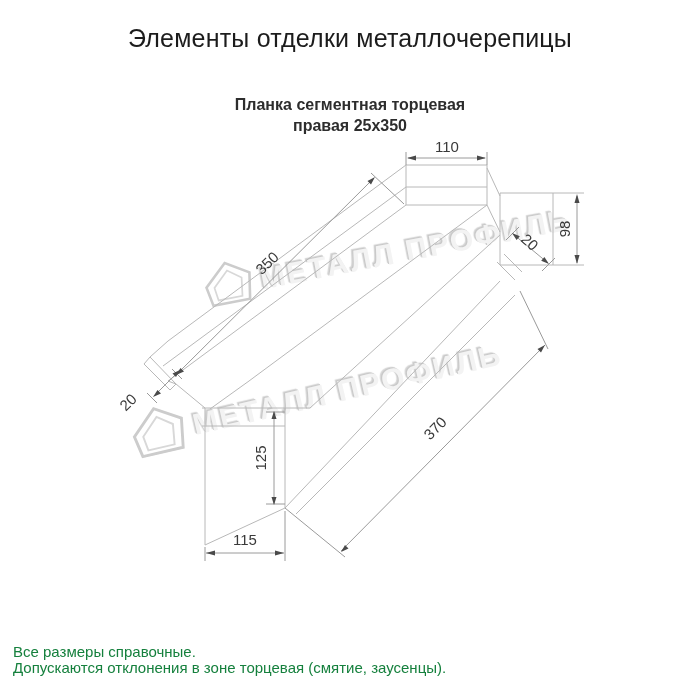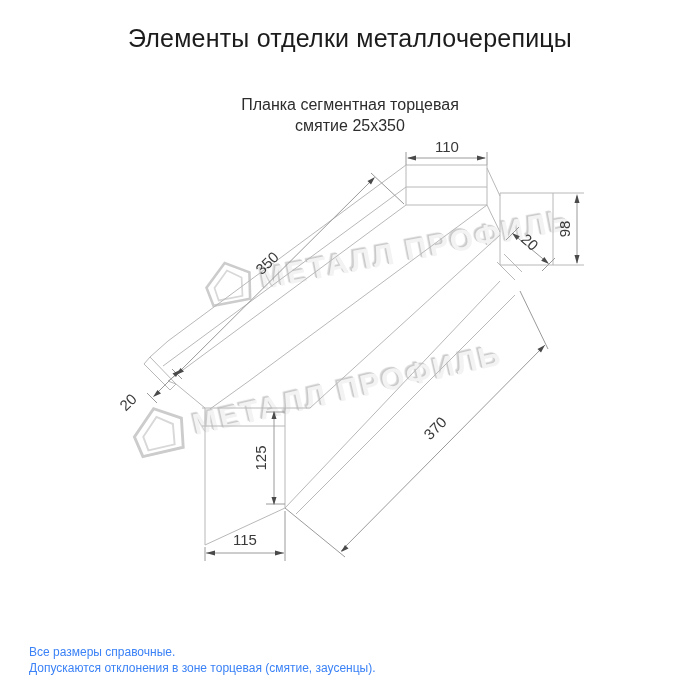--- a/index.html
+++ b/index.html
@@ -1,40 +1,40 @@
 <!DOCTYPE html>
 <html><head>
 <meta charset="utf-8">
 <style>
   html,body{margin:0;padding:0;background:#ffffff;}
   body{width:700px;height:700px;position:relative;overflow:hidden;
        font-family:"Liberation Sans", sans-serif;color:#1f1f1f;}
   .title{position:absolute;top:24px;left:0;width:700px;text-align:center;
          font-size:25px;letter-spacing:.2px;color:#1c1c1c;}
   .subtitle{position:absolute;top:94px;left:0;width:700px;text-align:center;
-            font-size:16px;line-height:21px;color:#2d2d2d;}
-  .notes{position:absolute;left:29px;top:644px;font-size:12px;line-height:16px;color:#3b82f6;}
+            font-size:16px;line-height:21px;color:#2d2d2d;font-weight:bold;}
+  .notes{position:absolute;left:13px;top:644px;font-size:15px;line-height:16px;color:#15803d;}
   .drawing{position:absolute;left:0;top:0;}
   .wm{position:absolute;display:flex;align-items:center;gap:6px;
       color:#f3f3f3;font-weight:bold;font-size:30px;letter-spacing:2px;white-space:nowrap;
       text-shadow:-1px -1px 0 #c9c9c9,-2px -2px 1px #d6d6d6,1px 1px 0 #ffffff;
       pointer-events:none;}
   .wm1{left:200px;top:228px;transform:rotate(-11deg);}
   .wm2{left:126px;top:368px;transform:rotate(-13deg);}
   .wm svg{flex:0 0 auto;}
   svg text{font-family:"Liberation Sans", sans-serif;font-size:15px;fill:#3a3a3a;}
 </style>
 </head>
 <body>
 
 <div class="title">Элементы отделки металлочерепицы</div>
 
 <div class="subtitle">
   <div>Планка сегментная торцевая</div>
-  <div>смятие 25х350</div>
+  <div>правая 25х350</div>
 </div>
 
 <div class="wm wm1">
   <span>
     <svg width="52" height="46" viewBox="0 0 60 52">
       <path d="M8 50 L4 28 L30 4 L56 20 L51 50 Z" fill="#ffffff" stroke="#cccccc" stroke-width="3"></path>
       <path d="M15 45 L13 30 L31 13 L46 24 L43 45 Z" fill="#ffffff" stroke="#d8d8d8" stroke-width="2"></path>
     </svg>
   </span>
   <span>МЕТАЛЛ ПРОФИЛЬ</span>

